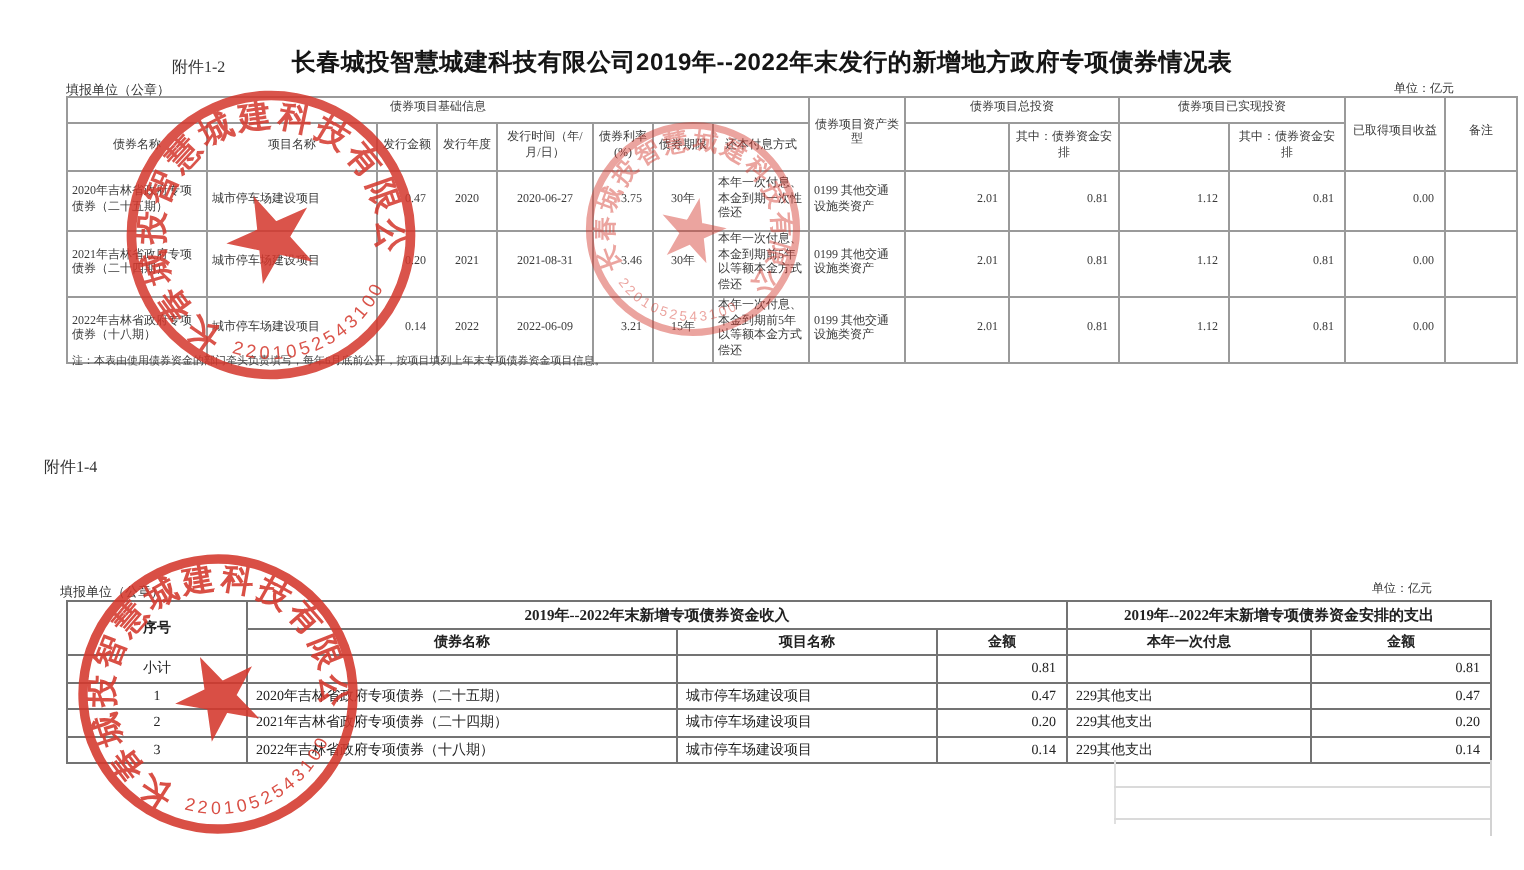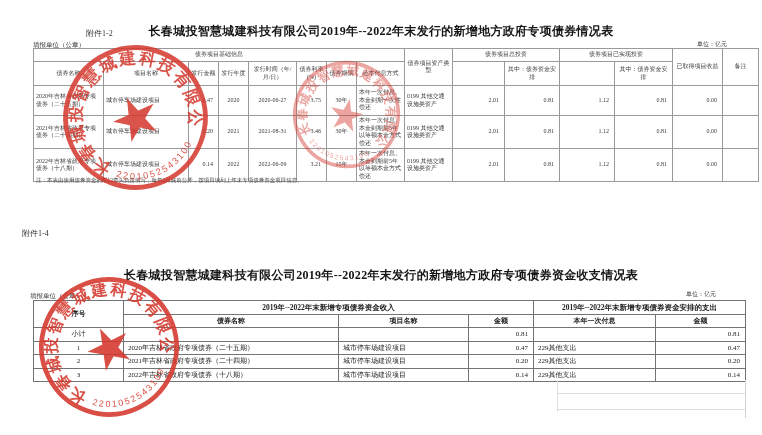--- a/index.html
+++ b/index.html
@@ -2,21 +2,21 @@
 <html><head>
 <meta charset="utf-8">
 <style>
   html,body{margin:0;padding:0;background:#fff;}
   .page{position:relative;width:762px;height:435px;background:#ffffff;overflow:hidden;
         font-family:"Liberation Serif",serif;color:#2b2b2b;}
   .attach{position:absolute;font-size:8px;color:#333;}
   #attach1{left:86px;top:8px;margin-top:20px;}
   #attach2{left:22px;top:228px;text-align:center;}
   .doc-title{position:absolute;left:0;right:0;text-align:center;
-             font-family:Liberation Serif, serif;font-weight:bold;
+             font-family:Liberation Sans, sans-serif;font-weight:bold;
              font-size:12px;color:#151515;letter-spacing:.3px;}
   #title1{top:23px;}
   #title2{top:267px;}
   .meta{position:absolute;font-size:6.5px;color:#333;}
   #ru1{left:33px;top:41px;}
   #unit1{left:697px;top:40px;font-size:6px;}
   #ru2{left:30px;top:292px;}
   #unit2{left:686px;top:290px;font-size:6px;}
 
   table{border-collapse:collapse;table-layout:fixed;position:absolute;}
@@ -153,21 +153,20 @@
         <td class="num">1.12</td>
         <td class="num">0.81</td>
         <td class="num">0.00</td>
         <td></td>
       </tr>
     </tbody>
   </table>
   <div id="note1">注：本表由使用债券资金的部门牵头负责填写，每年6月底前公开，按项目填列上年末专项债券资金项目信息。</div>
 
   <div id="attach2" class="attach">附件1-4</div>
-  <div id="title2" class="doc-title">长春城投智慧城建科技有限公司2019年--2022年末发行的新增地方政府专项债券资金收支情况表</div>
   <div id="ru2" class="meta">填报单位（公章）</div>
   <div id="unit2" class="meta">单位：亿元</div>
 
   <table id="t2">
     <colgroup>
       <col style="width:90px">
         <col style="width:215px">
         <col style="width:130px">
       <col style="width:65px">
         <col style="width:122px">

